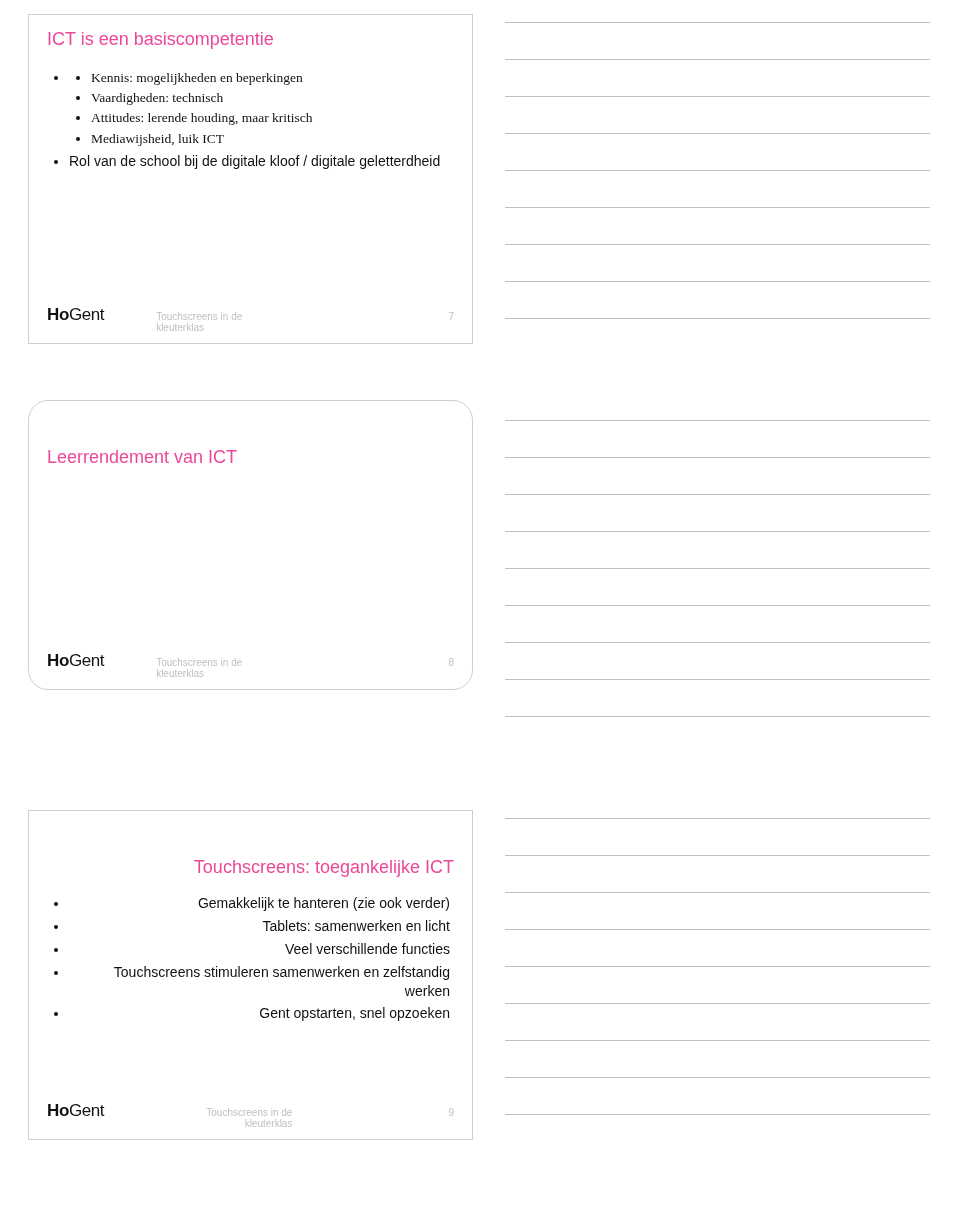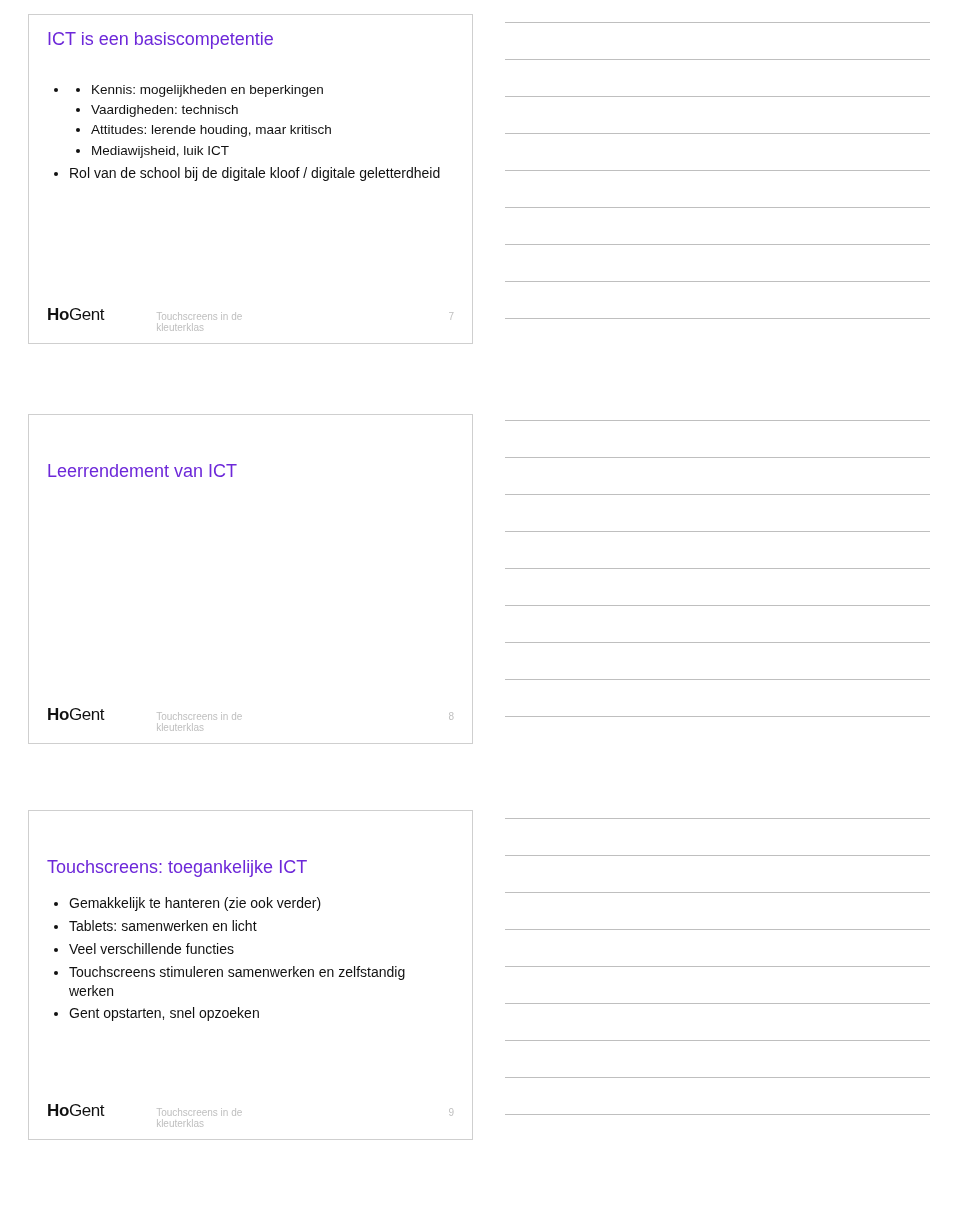--- a/index.html
+++ b/index.html
@@ -15,38 +15,39 @@
     position: absolute;
     left: 505px;
     width: 425px;
   }
   .notes .line {
     height: 1px;
     background: #bfbfbf;
     margin-bottom: 36px;
   }
   .slide .title {
-    color: #6d28d9;
+    color: #ec4899;
     font-size: 18px;
     font-weight: 400;
     padding: 14px 18px 10px 18px;
   }
   .slide ul.top {
     list-style: disc;
     padding: 0 22px 0 40px;
     margin-top: 6px;
     font-size: 14px;
     line-height: 1.35;
   }
   .slide ul.top > li { margin-bottom: 4px; }
   .slide ul.sub {
     list-style: disc;
     padding-left: 22px;
-    margin-top: 20px;
+    margin-top: 8px;
     font-size: 13.5px;
+    font-family: Liberation Serif, serif;
   }
   .slide ul.sub > li { margin-bottom: 2px; }
   .footer {
     position: absolute;
     left: 18px;
     right: 18px;
     bottom: 10px;
     display: flex;
     align-items: baseline;
   }
@@ -63,23 +64,23 @@
   }
   .footer .pnum {
     font-size: 10px;
     color: #bfbfbf;
     margin-left: 156px;
   }
 
   
   .row1 .slide { top: 14px; height: 330px; }
   .row1 .notes { top: 22px; }
-  .row2 .slide { top: 414px; height: 330px; }
+  .row2 .slide { top: 400px; height: 290px; border-radius: 20px; }
   .row2 .notes { top: 420px; }
-  .row3 .slide { top: 810px; height: 330px; }
+  .row3 .slide { top: 810px; height: 330px; text-align: right; }
   .row3 .notes { top: 818px; }
 </style>
 </head>
 <body>
 
 <div class="page">
 
   <div class="row1">
     <div class="slide left">
       <div class="title">ICT is een basiscompetentie</div>

